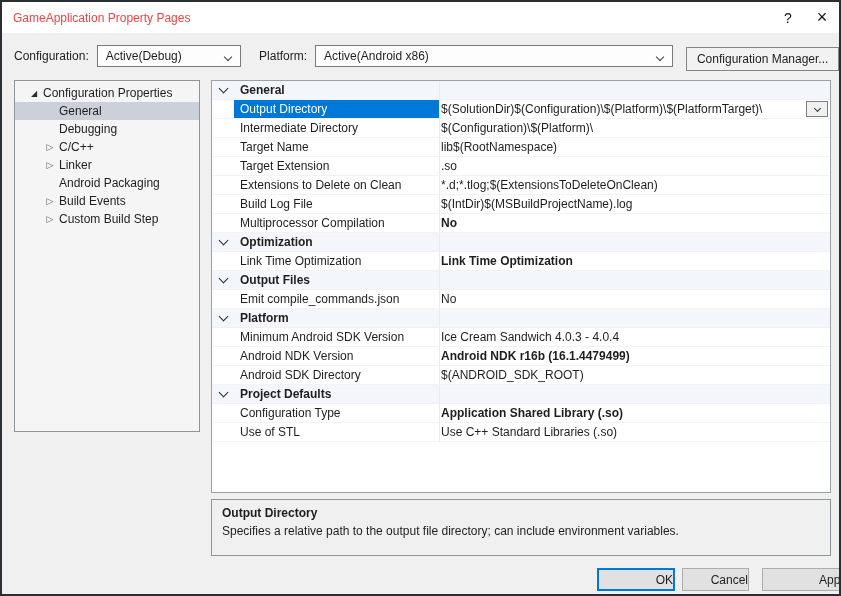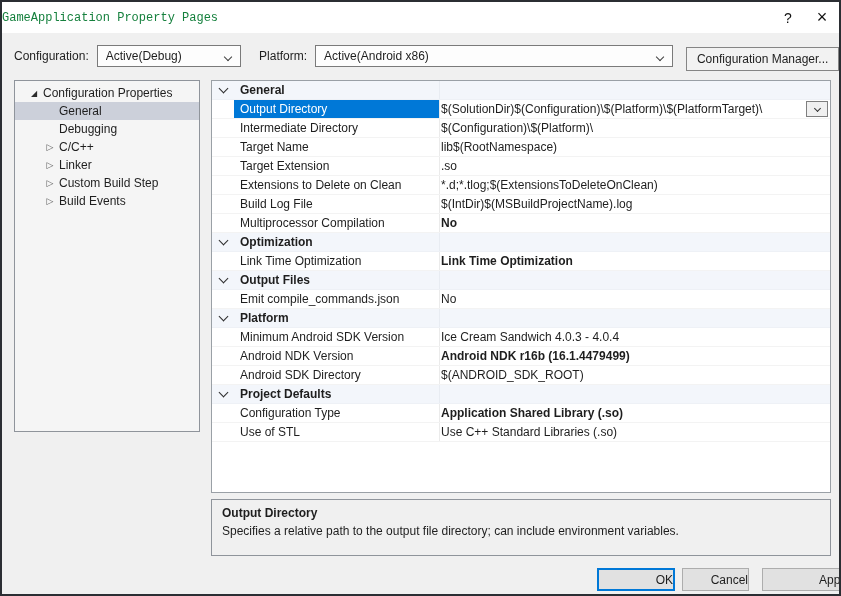--- a/index.html
+++ b/index.html
@@ -6,21 +6,21 @@
   html,body { background:#555; }
   body { font-family:"Liberation Sans","DejaVu Sans",sans-serif; font-size:12px; color:#1e1e1e; }
 
   .window {
     position:relative; width:841px; height:596px;
     background:#f0f0f0; border:2px solid #2b2e33; overflow:hidden;
   }
 
   
   .titlebar { position:absolute; left:0; top:0; right:0; height:31px; background:#ffffff; display:flex; align-items:center; }
-  .title-text { color:#15803d;font-family:Liberation Mono, monospace; }
+  .title-text { padding-left:11px; color:#ef4444; }
   .titlebar-buttons { margin-left:auto; display:flex; height:100%; }
   .tb-btn { width:34px; height:100%; display:flex; align-items:center; justify-content:center; color:#111; cursor:default; }
   .tb-btn.help { font-size:14px; }
   .tb-btn.close { font-size:18px; font-weight:400; }
 
   
   .config-bar { position:absolute; left:0; top:31px; right:0; height:45px; display:flex; align-items:center; }
   .cfg-label { margin-left:12px;text-align:center; }
   .combo {
     height:22px; background:#fdfdfd; border:1px solid #7a7a7a;
@@ -131,26 +131,30 @@
       </div>
       <div class="tree-item" style="padding-left: 28px;">
         <span class="tree-arrow collapsed"></span>
         <span class="tree-label">C/C++</span>
       </div>
       <div class="tree-item" style="padding-left: 28px;">
         <span class="tree-arrow collapsed"></span>
         <span class="tree-label">Linker</span>
       </div>
       <div class="tree-item" style="padding-left: 28px;">
+        <span class="tree-arrow none"></span>
+        <span class="tree-label">Android Packaging</span>
+      </div>
+      <div class="tree-item" style="padding-left: 28px;">
+        <span class="tree-arrow collapsed"></span>
+        <span class="tree-label">Build Events</span>
+      </div>
+      <div class="tree-item" style="padding-left: 28px;">
         <span class="tree-arrow collapsed"></span>
         <span class="tree-label">Custom Build Step</span>
-      </div>
-      <div class="tree-item" style="padding-left: 28px;">
-        <span class="tree-arrow collapsed"></span>
-        <span class="tree-label">Build Events</span>
       </div>
     </div>
 
   <div class="grid">
       <div class="grid-row section-row">
         <div class="row-indent">
           <span class="section-chev"></span>
         </div>
         <div class="row-label section-label">General</div>
         <div class="row-value"></div>

